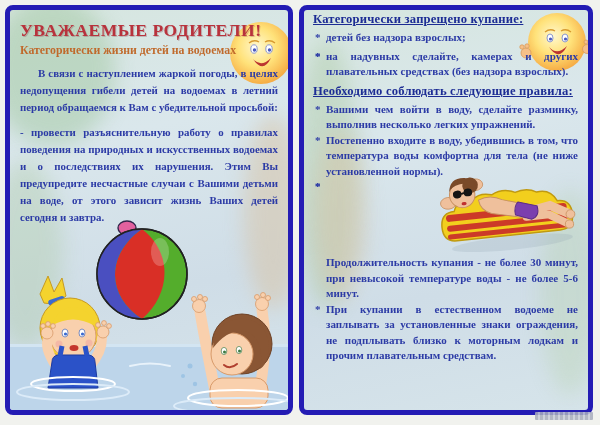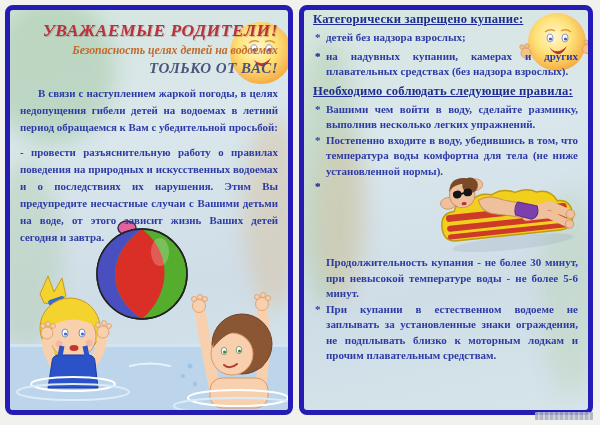--- a/index.html
+++ b/index.html
@@ -29,21 +29,21 @@
   .b-tan-rl   { left:10px;  top:120px; width:52px;  height:170px; background:#d8c2a2; opacity:.45; }
   .b-green-rr { right:-12px; top:180px; width:60px; height:205px; background:#b2cf9f; opacity:.3; }
 
   .sun { position:absolute; z-index:0; border-radius:50%;
     background:radial-gradient(circle at 44% 40%, #fff8cf 0%, #ffe27a 38%, #f7b24a 70%, #f2a13e 82%, rgba(242,161,62,0) 100%);
   }
   .sun svg { position:absolute; inset:0; width:100%; height:100%; overflow:visible; }
   .sun-left  { top:12px; right:-4px; width:62px; height:62px; }
   .sun-right { top:3px;  right:2px;  width:58px; height:58px; }
 
-  .lp-head { position:relative; z-index:1; text-align:right;font-style:italic; }
+  .lp-head { position:relative; z-index:1; text-align:left; }
   .title { font-size:17.5px; font-weight:bold; letter-spacing:.5px; color:#b8323c;
            text-shadow:1px 1px 0 rgba(120,40,50,.25); margin-top:3px; line-height:20px; }
   .sub   { font-size:11.8px; font-weight:bold; color:#c06a2c; line-height:14px; margin-top:3px; }
   .emph  { font-size:15px;  font-weight:bold; color:#4d537a; letter-spacing:.5px; line-height:17px; margin-top:3px; }
 
   .para { position:relative; z-index:1; font-size:10.9px; font-weight:bold; color:#2c3ba6;
           line-height:17px; text-align:justify; margin-top:6px; }
   .para.indent { text-indent:18px; margin-top:8px; }
   .para + .para { margin-top:8px; }
 
@@ -84,22 +84,21 @@
         <circle cx="24.5" cy="28" r="1.7" fill="#4a5ac0"></circle>
         <circle cx="39.5" cy="28" r="1.7" fill="#4a5ac0"></circle>
         <path d="M19,21 Q24,17 29,20" fill="none" stroke="#d89a30" stroke-width="1.4"></path>
         <path d="M35,20 Q40,17 45,21" fill="none" stroke="#d89a30" stroke-width="1.4"></path>
         <path d="M23,37 Q31,46 41,36 Q33,52 23,37 Z" fill="#bb3430"></path>
       </svg>
     </div>
 
     <header class="lp-head">
       <h1 class="title">УВАЖАЕМЫЕ РОДИТЕЛИ!</h1>
-      <div class="sub">Безопасность целях детей на водоемах</div>
-      <div class="emph">ТОЛЬКО ОТ ВАС!</div>
+      <div class="sub">Категорически жизни детей на водоемах</div>
     </header>
 
     <p class="para indent">В связи с наступлением жаркой погоды, в целях недопущения гибели детей на водоемах в летний период обращаемся к Вам с убедительной просьбой:</p>
     <p class="para">- провести разъяснительную работу о правилах поведения на природных и искусственных водоемах и о последствиях их нарушения. Этим Вы предупредите несчастные случаи с Вашими детьми на воде, от этого зависит жизнь Ваших детей сегодня и завтра.</p>
 
     <div class="illus-left">
       <svg viewBox="0 0 278 194" preserveAspectRatio="xMidYMax slice" aria-hidden="true">
 
         <rect x="0" y="128" width="278" height="66" fill="#bdd5ea"></rect>
         <rect x="0" y="128" width="278" height="3" fill="#d8e8f4" opacity=".8"></rect>
@@ -202,21 +201,21 @@
         <path d="M17,19 Q22,15 27,18" fill="none" stroke="#d89a30" stroke-width="1.3"></path>
         <path d="M33,18 Q38,15 43,19" fill="none" stroke="#d89a30" stroke-width="1.3"></path>
         <path d="M21,34 Q29,43 39,33 Q31,49 21,34 Z" fill="#bb3430"></path>
       </svg>
     </div>
 
     <h2 class="rh">Категорически запрещено купание:</h2>
     <ul class="list spaced">
       <li><span class="mk">*</span><span>детей без надзора взрослых;</span></li>
       <li><span class="mk">*</span></li>
-      <li><span class="mk">*</span><span>на надувных купании, камерах и других плавательных средствах (без надзора взрослых).</span></li>
+      <li><span class="mk">*</span><span>на надувных сделайте, камерах и других плавательных средствах (без надзора взрослых).</span></li>
     </ul>
 
     <h2 class="rh second">Необходимо соблюдать следующие правила:</h2>
     <ul class="list">
       <li><span class="mk">*</span><span>Вашими чем войти в воду, сделайте разминку, выполнив несколько легких упражнений.</span></li>
       <li><span class="mk">*</span><span>Постепенно входите в воду, убедившись в том, что температура воды комфортна для тела (не ниже установленной нормы).</span></li>
       <li><span class="mk">*</span></li>
       <li>
         <div class="mattress">
           <svg viewBox="0 0 150 92" aria-hidden="true">

